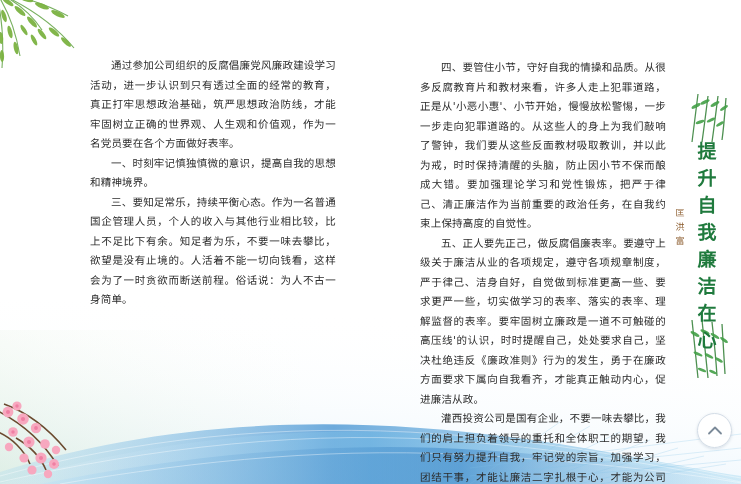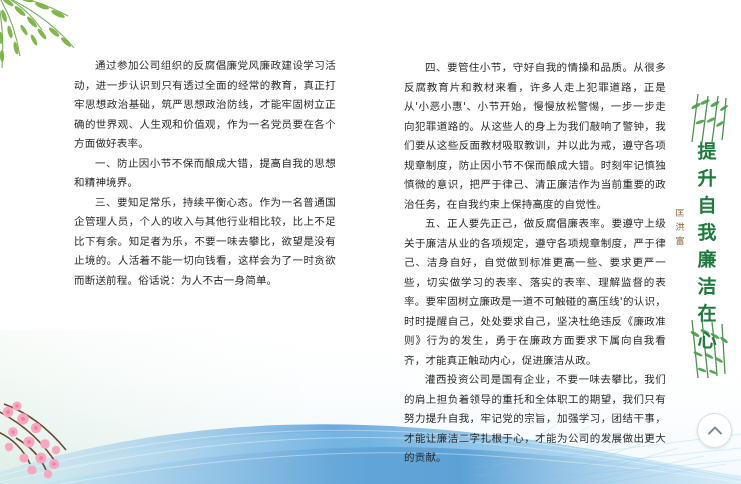--- a/index.html
+++ b/index.html
@@ -57,21 +57,21 @@
   .col {
     position: absolute;
     color: #2b2b2b;
     font-size: 10.5px;
     line-height: 19.5px;
     letter-spacing: 0.2px;
     text-align: justify;
     text-justify: inter-ideograph;
   }
   .col p {
-    margin: 0 0 0 0;
+    margin: 0 0 0 16px;
     text-indent: 2em;
   }
   .col-left {
     left: 74px;
     top: 56px;
     width: 262px;
   }
   .col-right {
     left: 404px;
     top: 58px;
@@ -293,26 +293,26 @@
       <ellipse cx="14" cy="36" rx="4.8" ry="1.5" transform="rotate(24 14 36)"></ellipse>
       <ellipse cx="25" cy="38" rx="4.8" ry="1.5" transform="rotate(28 25 38)"></ellipse>
       <ellipse cx="35" cy="42" rx="4.4" ry="1.4" transform="rotate(32 35 42)"></ellipse>
       <ellipse cx="18" cy="52" rx="4.4" ry="1.4" transform="rotate(22 18 52)"></ellipse>
       <ellipse cx="29" cy="54" rx="4.2" ry="1.4" transform="rotate(26 29 54)"></ellipse>
     </g>
   </svg>
 
   <div class="col col-left">
     <p>通过参加公司组织的反腐倡廉党风廉政建设学习活动，进一步认识到只有透过全面的经常的教育，真正打牢思想政治基础，筑严思想政治防线，才能牢固树立正确的世界观、人生观和价值观，作为一名党员要在各个方面做好表率。</p>
-    <p>一、防止因小节不保而酿成大错，提高自我的思想和精神境界。</p>
+    <p>一、时刻牢记慎独慎微的意识，提高自我的思想和精神境界。</p>
     <p>三、要知足常乐，持续平衡心态。作为一名普通国企管理人员，个人的收入与其他行业相比较，比上不足比下有余。知足者为乐，不要一味去攀比，欲望是没有止境的。人活着不能一切向钱看，这样会为了一时贪欲而断送前程。俗话说：为人不古一身简单。</p>
   </div>
 
   <div class="col col-right">
-    <p>四、要管住小节，守好自我的情操和品质。从很多反腐教育片和教材来看，许多人走上犯罪道路，正是从'小恶小惠'、小节开始，慢慢放松警惕，一步一步走向犯罪道路的。从这些人的身上为我们敲响了警钟，我们要从这些反面教材吸取教训，并以此为戒，遵守各项规章制度，防止因小节不保而酿成大错。时刻牢记慎独慎微的意识，把严于律己、清正廉洁作为当前重要的政治任务，在自我约束上保持高度的自觉性。</p>
+    <p>四、要管住小节，守好自我的情操和品质。从很多反腐教育片和教材来看，许多人走上犯罪道路，正是从'小恶小惠'、小节开始，慢慢放松警惕，一步一步走向犯罪道路的。从这些人的身上为我们敲响了警钟，我们要从这些反面教材吸取教训，并以此为戒，时时保持清醒的头脑，防止因小节不保而酿成大错。要加强理论学习和党性锻炼，把严于律己、清正廉洁作为当前重要的政治任务，在自我约束上保持高度的自觉性。</p>
     <p>五、正人要先正己，做反腐倡廉表率。要遵守上级关于廉洁从业的各项规定，遵守各项规章制度，严于律己、洁身自好，自觉做到标准更高一些、要求更严一些，切实做学习的表率、落实的表率、理解监督的表率。要牢固树立廉政是一道不可触碰的高压线'的认识，时时提醒自己，处处要求自己，坚决杜绝违反《廉政准则》行为的发生，勇于在廉政方面要求下属向自我看齐，才能真正触动内心，促进廉洁从政。</p>
     <p>灌西投资公司是国有企业，不要一味去攀比，我们的肩上担负着领导的重托和全体职工的期望，我们只有努力提升自我，牢记党的宗旨，加强学习，团结干事，才能让廉洁二字扎根于心，才能为公司的发展做出更大的贡献。</p>
   </div>
 
   <div class="vert-title">
     <span>提</span>
     <span>升</span>
     <span>自</span>
     <span>我</span>
     <span>廉</span>

